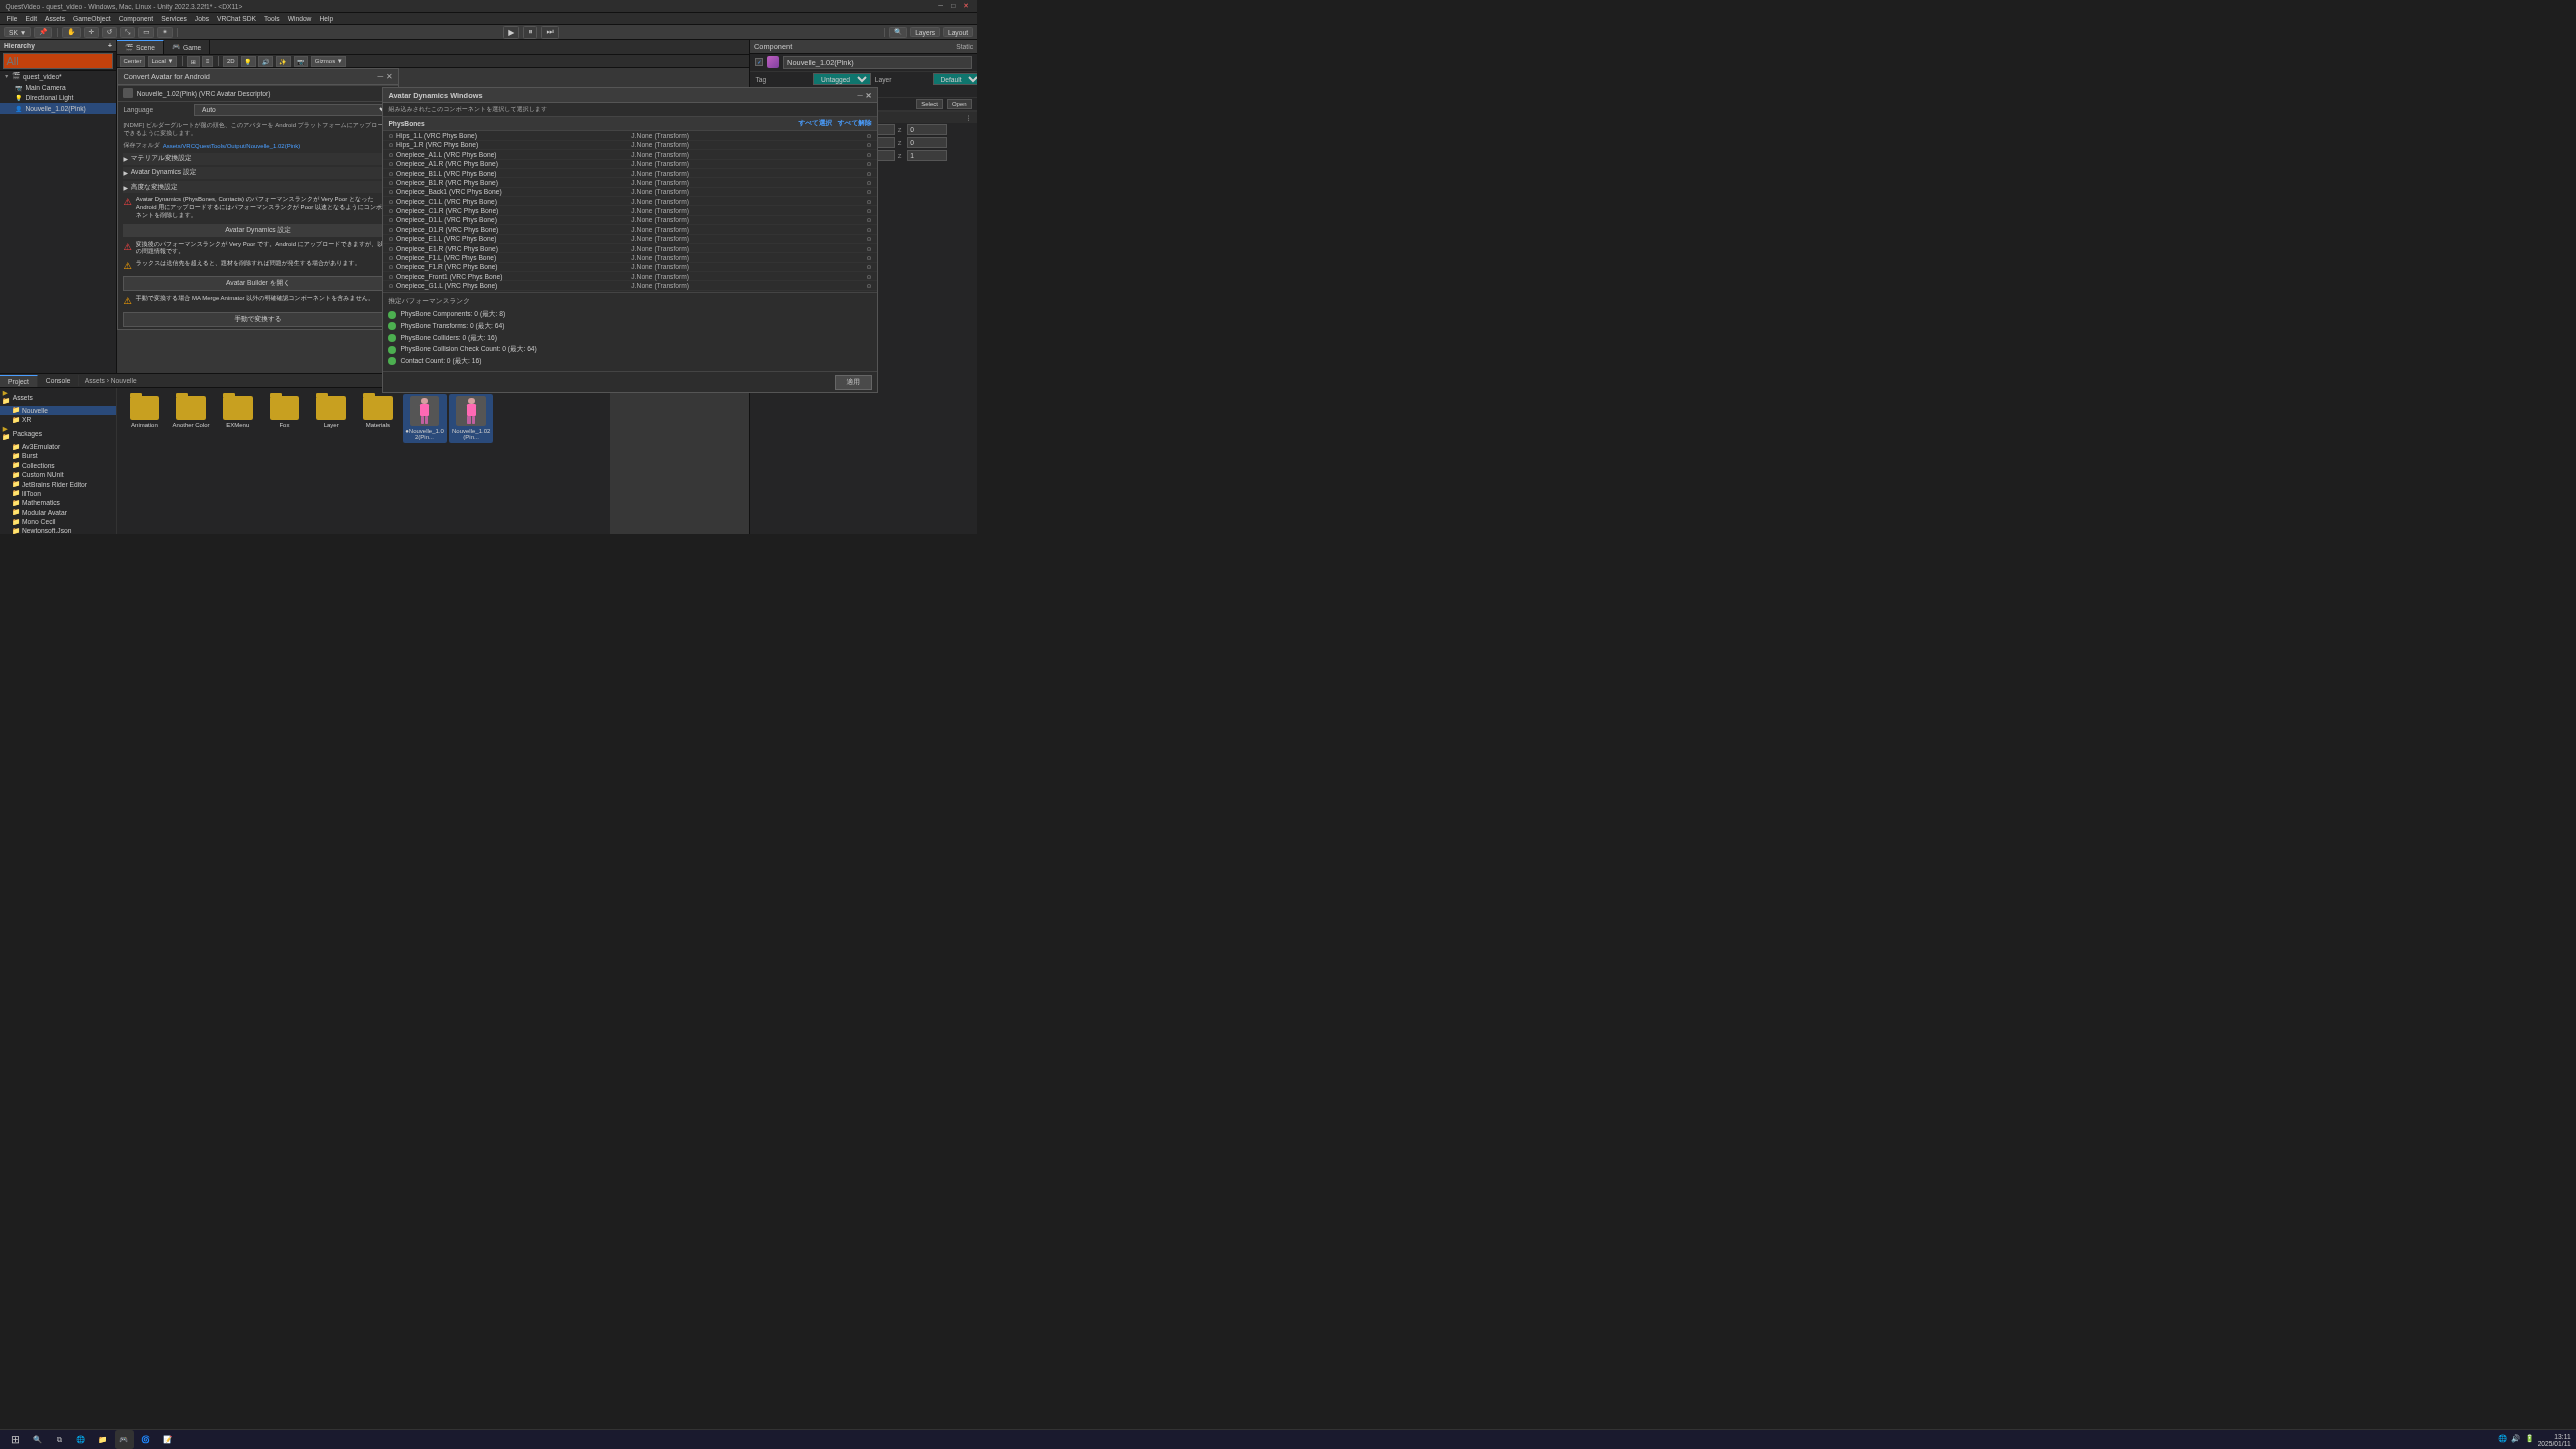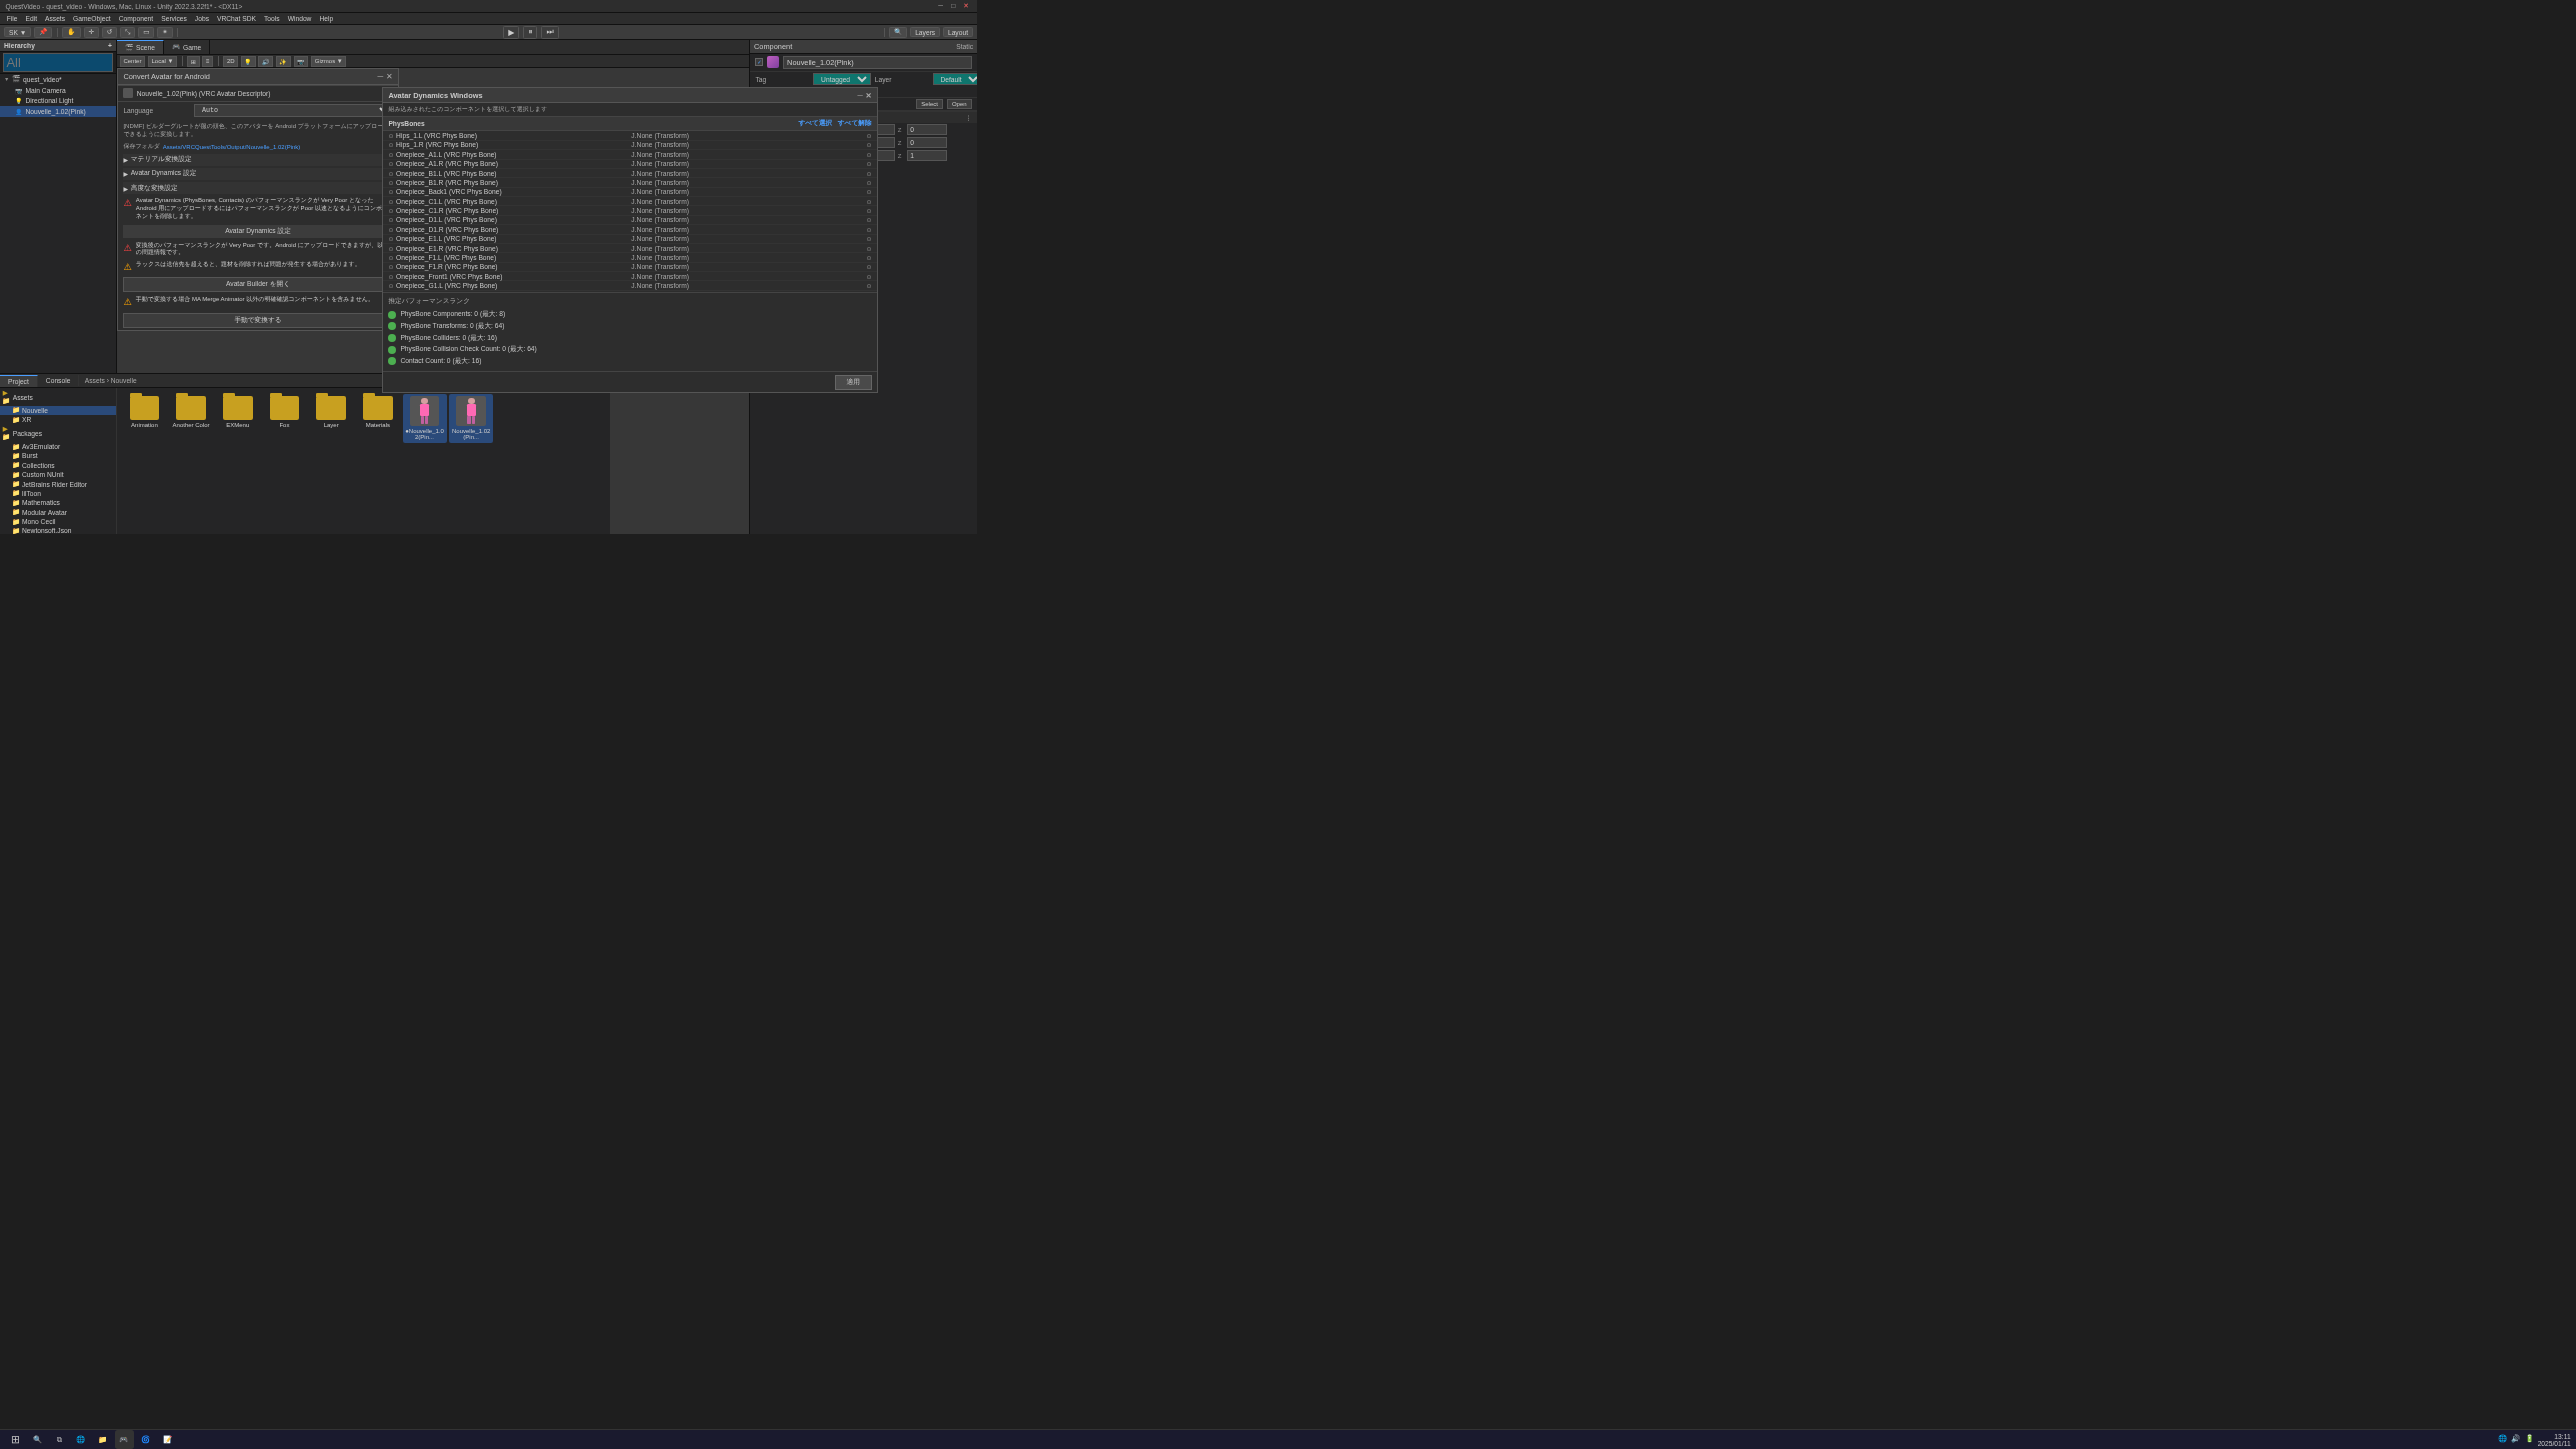--- a/index.html
+++ b/index.html
@@ -226,21 +226,20 @@
       font-size: 6.7px;
     }
     .convert-row label { width: 67px; color: #aaa; flex-shrink: 0; }
     .convert-row select, .convert-row input {
       flex: 1;
       background: #3c3c3c;
       border: 0.7px solid #555;
       color: #ccc;
       font-size: 6.7px;
       padding: 0.7px 2.7px;
-      font-family: Liberation Mono, monospace;
     }
     .convert-avatar-row {
       padding: 2.7px 5.4px;
       display: flex;
       align-items: center;
       gap: 4px;
       border-top: 0.7px solid #444;
       border-bottom: 0.7px solid #444;
     }
     .avatar-icon-small {
@@ -729,21 +728,21 @@
 </div>
 
 <div id="main-layout">
 
   <div id="hierarchy-panel">
     <div class="panel-header">
       <span>Hierarchy</span>
       <span style="cursor:pointer;">+</span>
     </div>
     <div class="hierarchy-search">
-      <input type="text" placeholder="All" style="width: 100%; background: #0c4a6e; border: 0.7px solid rgb(85, 85, 85); color: rgb(204, 204, 204); font-size: 13px; padding: 0.7px 2.7px;">
+      <input type="text" placeholder="All" style="width: 100%; background: #c2410c; border: 0.7px solid rgb(85, 85, 85); color: rgb(204, 204, 204); font-size: 11px; padding: 0.7px 2.7px;">
     </div>
     <div class="hierarchy-item">
       <span class="expand-arrow">▼</span>
       <span>🎬</span>
       <span>quest_video*</span>
     </div>
     <div class="hierarchy-item" style="padding-left:14.8px;">
       <span class="hierarchy-icon camera-icon">📷</span>
       <span>Main Camera</span>
     </div>

